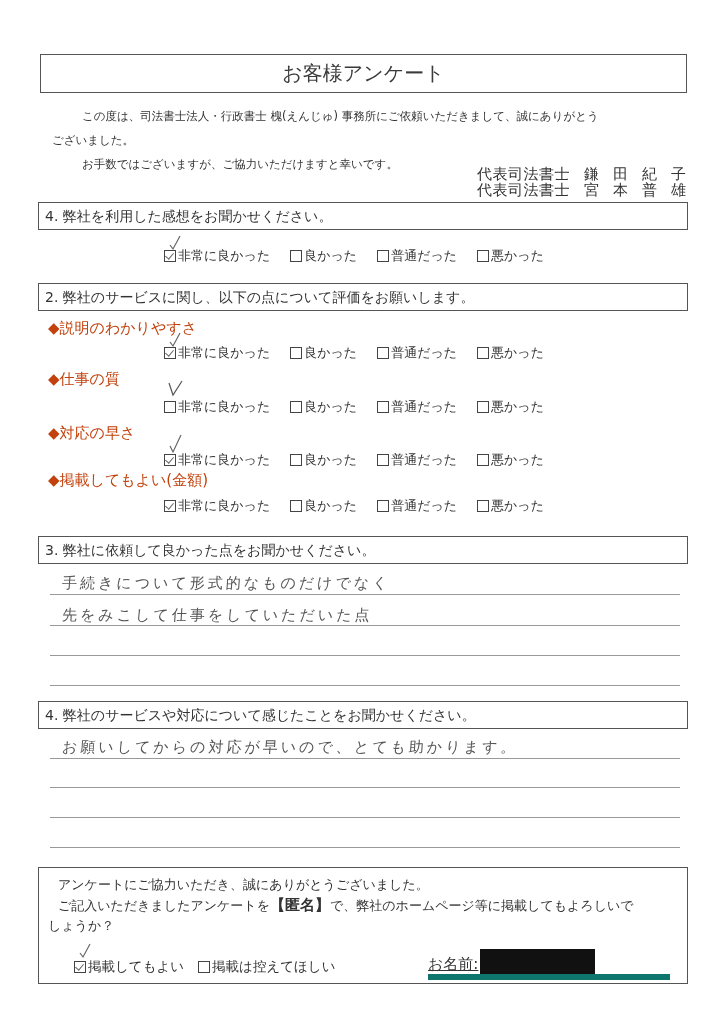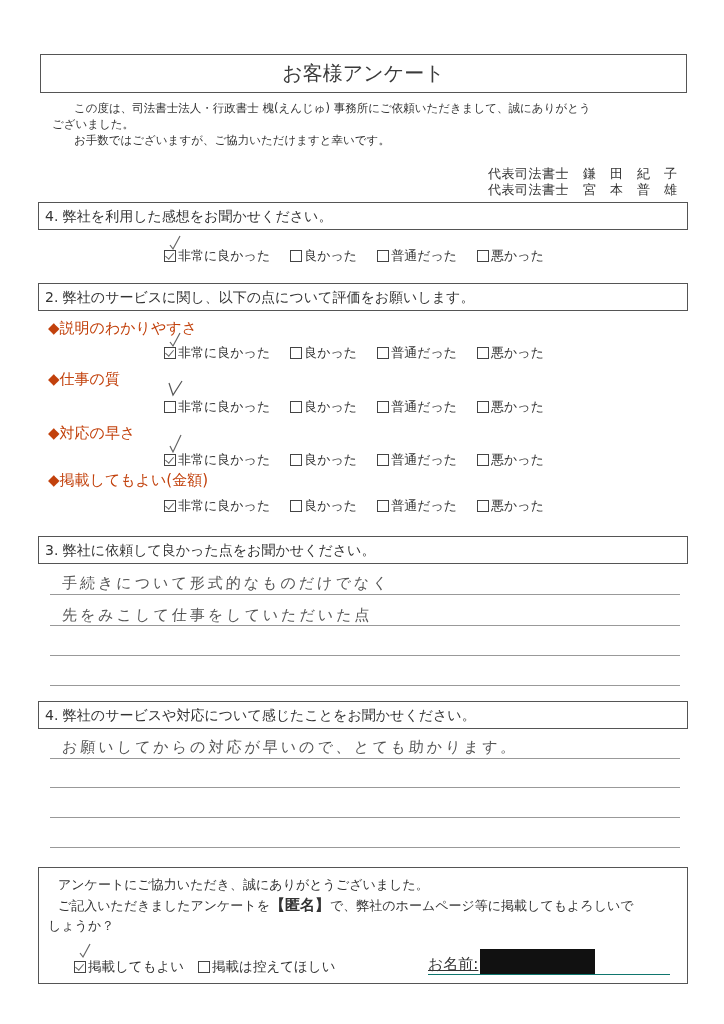--- a/index.html
+++ b/index.html
@@ -4,43 +4,43 @@
 <style>
   html, body { margin: 0; padding: 0; }
   body {
     width: 724px; height: 1024px; background: #ffffff; position: relative; overflow: hidden;
     font-family: "DejaVu Sans", "Liberation Sans", sans-serif; color: #333;
   }
   .box { position: absolute; border: 1.5px solid #555; box-sizing: border-box; background: #fff; }
   .title-box { left: 40px; top: 54px; width: 647px; height: 39px; }
   .title-box span { display: block; text-align: center; font-size: 20px; line-height: 37px; color: #3a3a3a; }
   .intro { position: absolute; left: 62px; top: 100px; width: 620px; font-size: 11.5px; line-height: 16px; color: #333; }
-  .intro p { margin: 0; }
+  .intro p { margin: 8px; }
   .intro .indent { padding-left: 22px; }
-  .sig { position: absolute; right: 33px; font-size: 13px; color: #333; letter-spacing: 0.5px; }
+  .sig { position: absolute; right: 24px; font-size: 15px; color: #333; letter-spacing: 0.5px; }
   .sig .role { margin-right: 14px; }
   .sig .nm { letter-spacing: 14px; }
   .qhead { left: 38px; width: 650px; height: 28px; }
   .qhead span { display: block; font-size: 14px; line-height: 26px; padding-left: 6px; color: #333; }
   .opts { position: absolute; left: 164px; display: flex; font-size: 13px; color: #333; }
   .opt { display: flex; align-items: center; margin-right: 20px; }
   .cb { width: 12px; height: 12px; border: 1.3px solid #444; box-sizing: border-box; margin-right: 2px; position: relative; display: inline-block; }
   .cb.checked::after { content: ""; position: absolute; left: 2px; top: 0px; width: 4px; height: 7px; border-right: 1.2px solid #666; border-bottom: 1.2px solid #666; transform: rotate(40deg); }
   .tick { position: absolute; width: 14px; height: 16px; }
   .subq { position: absolute; left: 48px; font-size: 15px; color: #c2410c; }
   .line { position: absolute; left: 50px; width: 630px; height: 0; border-top: 1px solid #999; }
   .hand { position: absolute; left: 62px; font-size: 15px; color: #555; font-family: "DejaVu Serif", serif; letter-spacing: 3px; transform: skewX(-4deg); }
   .final-box { left: 38px; top: 867px; width: 650px; height: 117px; }
   .final-text { position: absolute; left: 48px; top: 875px; font-size: 13px; line-height: 20px; color: #333; width: 630px; }
   .final-text p { margin: 0; }
   .final-text .indent { padding-left: 10px; }
   .final-text b { font-size: 15px; }
   .pub-opts { position: absolute; left: 74px; top: 958px; display: flex; font-size: 13.5px; color: #333; }
   .pub-opts .opt { margin-right: 14px; }
-  .name-field { position: absolute; left: 428px; top: 950px; width: 242px; height: 24px; border-bottom: 1px solid #0f766e; display: flex; align-items: flex-end; }
+  .name-field { position: absolute; left: 428px; top: 950px; width: 242px; height: 24px; border-bottom: 6px solid #0f766e; display: flex; align-items: flex-end; }
   .name-label { font-size: 15px; color: #333; text-decoration: underline; margin-right: 2px; }
   .redact { width: 115px; height: 25px; background: #111; }
 </style>
 </head>
 <body>
 
 <div class="box title-box">
   <span>お客様アンケート</span>
 </div>
 

